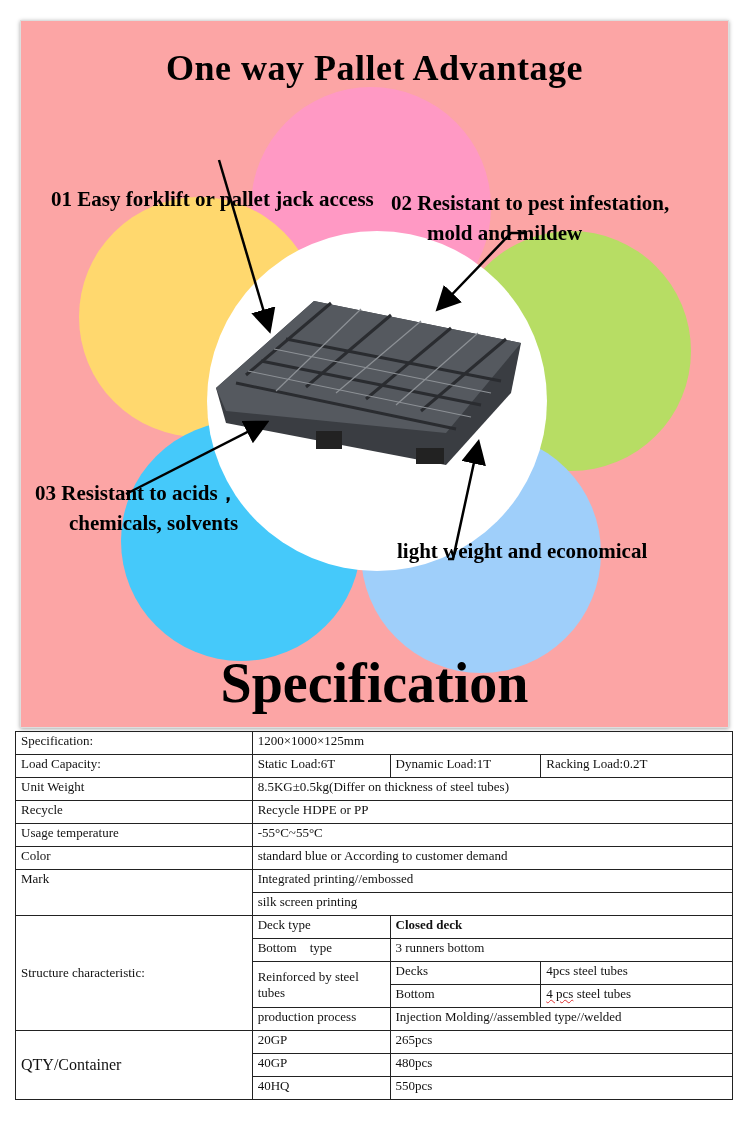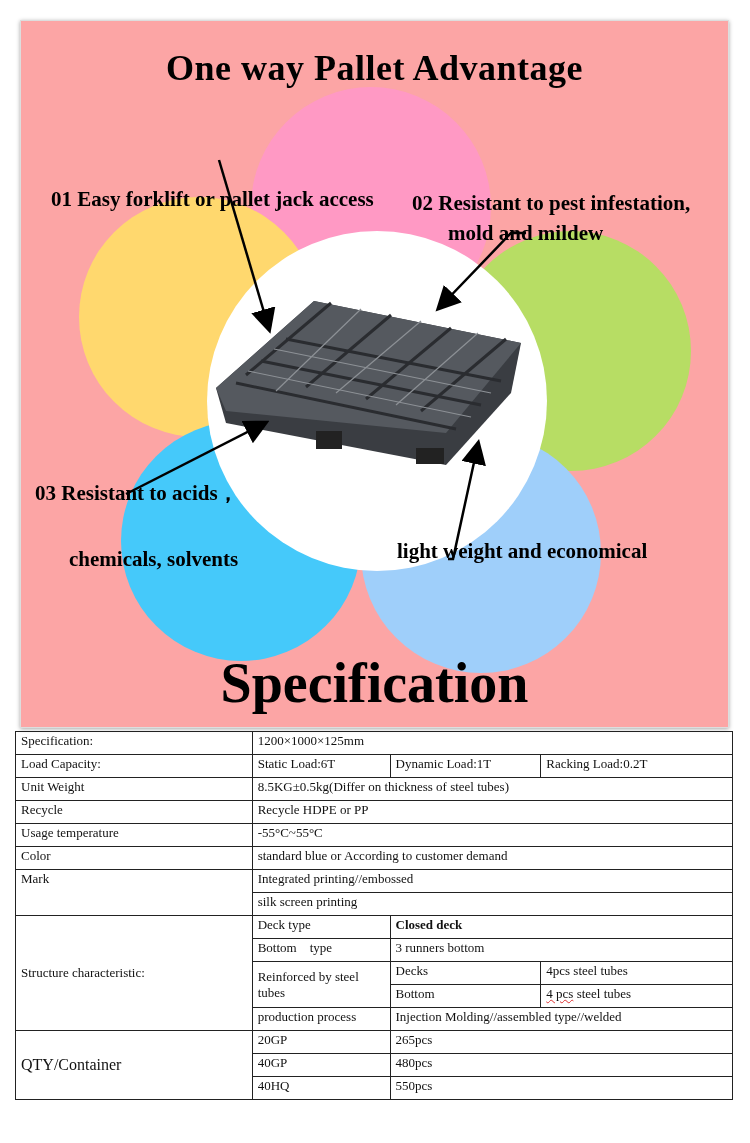--- a/index.html
+++ b/index.html
@@ -66,27 +66,27 @@
       <line x1="198" y1="139" x2="248" y2="308"></line>
       <polyline points="505,212 490,212 418,287"></polyline>
       <line x1="105" y1="473" x2="244" y2="402"></line>
       <polyline points="427,538 432,538 457,423"></polyline>
     </g>
   </svg>
 
   <div class="label" style="left:30px;top:120px;margin-top:43px;">
     <span>01  Easy forklift or pallet jack access</span>
   </div>
-  <div class="label" style="left:370px;top:167px;margin-left:21px;">
+  <div class="label" style="left:370px;top:167px;">
     <div>02  Resistant to pest infestation,</div>
     <div style="padding-left:36px;">mold and mildew</div>
   </div>
   <div class="label" style="left:14px;top:457px;">
     <div>03  Resistant to acids，</div>
-    <div style="padding-left:34px;margin-top:36px;">chemicals, solvents</div>
+    <div style="padding-left:34px;">chemicals, solvents</div>
   </div>
   <div class="label" style="left:348px;top:515px;">
     <div style="padding-left:28px;">light weight and economical</div>
   </div>
 
   <div class="spec-title">Specification</div>
 </div>
 
 <table class="spec">
   <colgroup>

